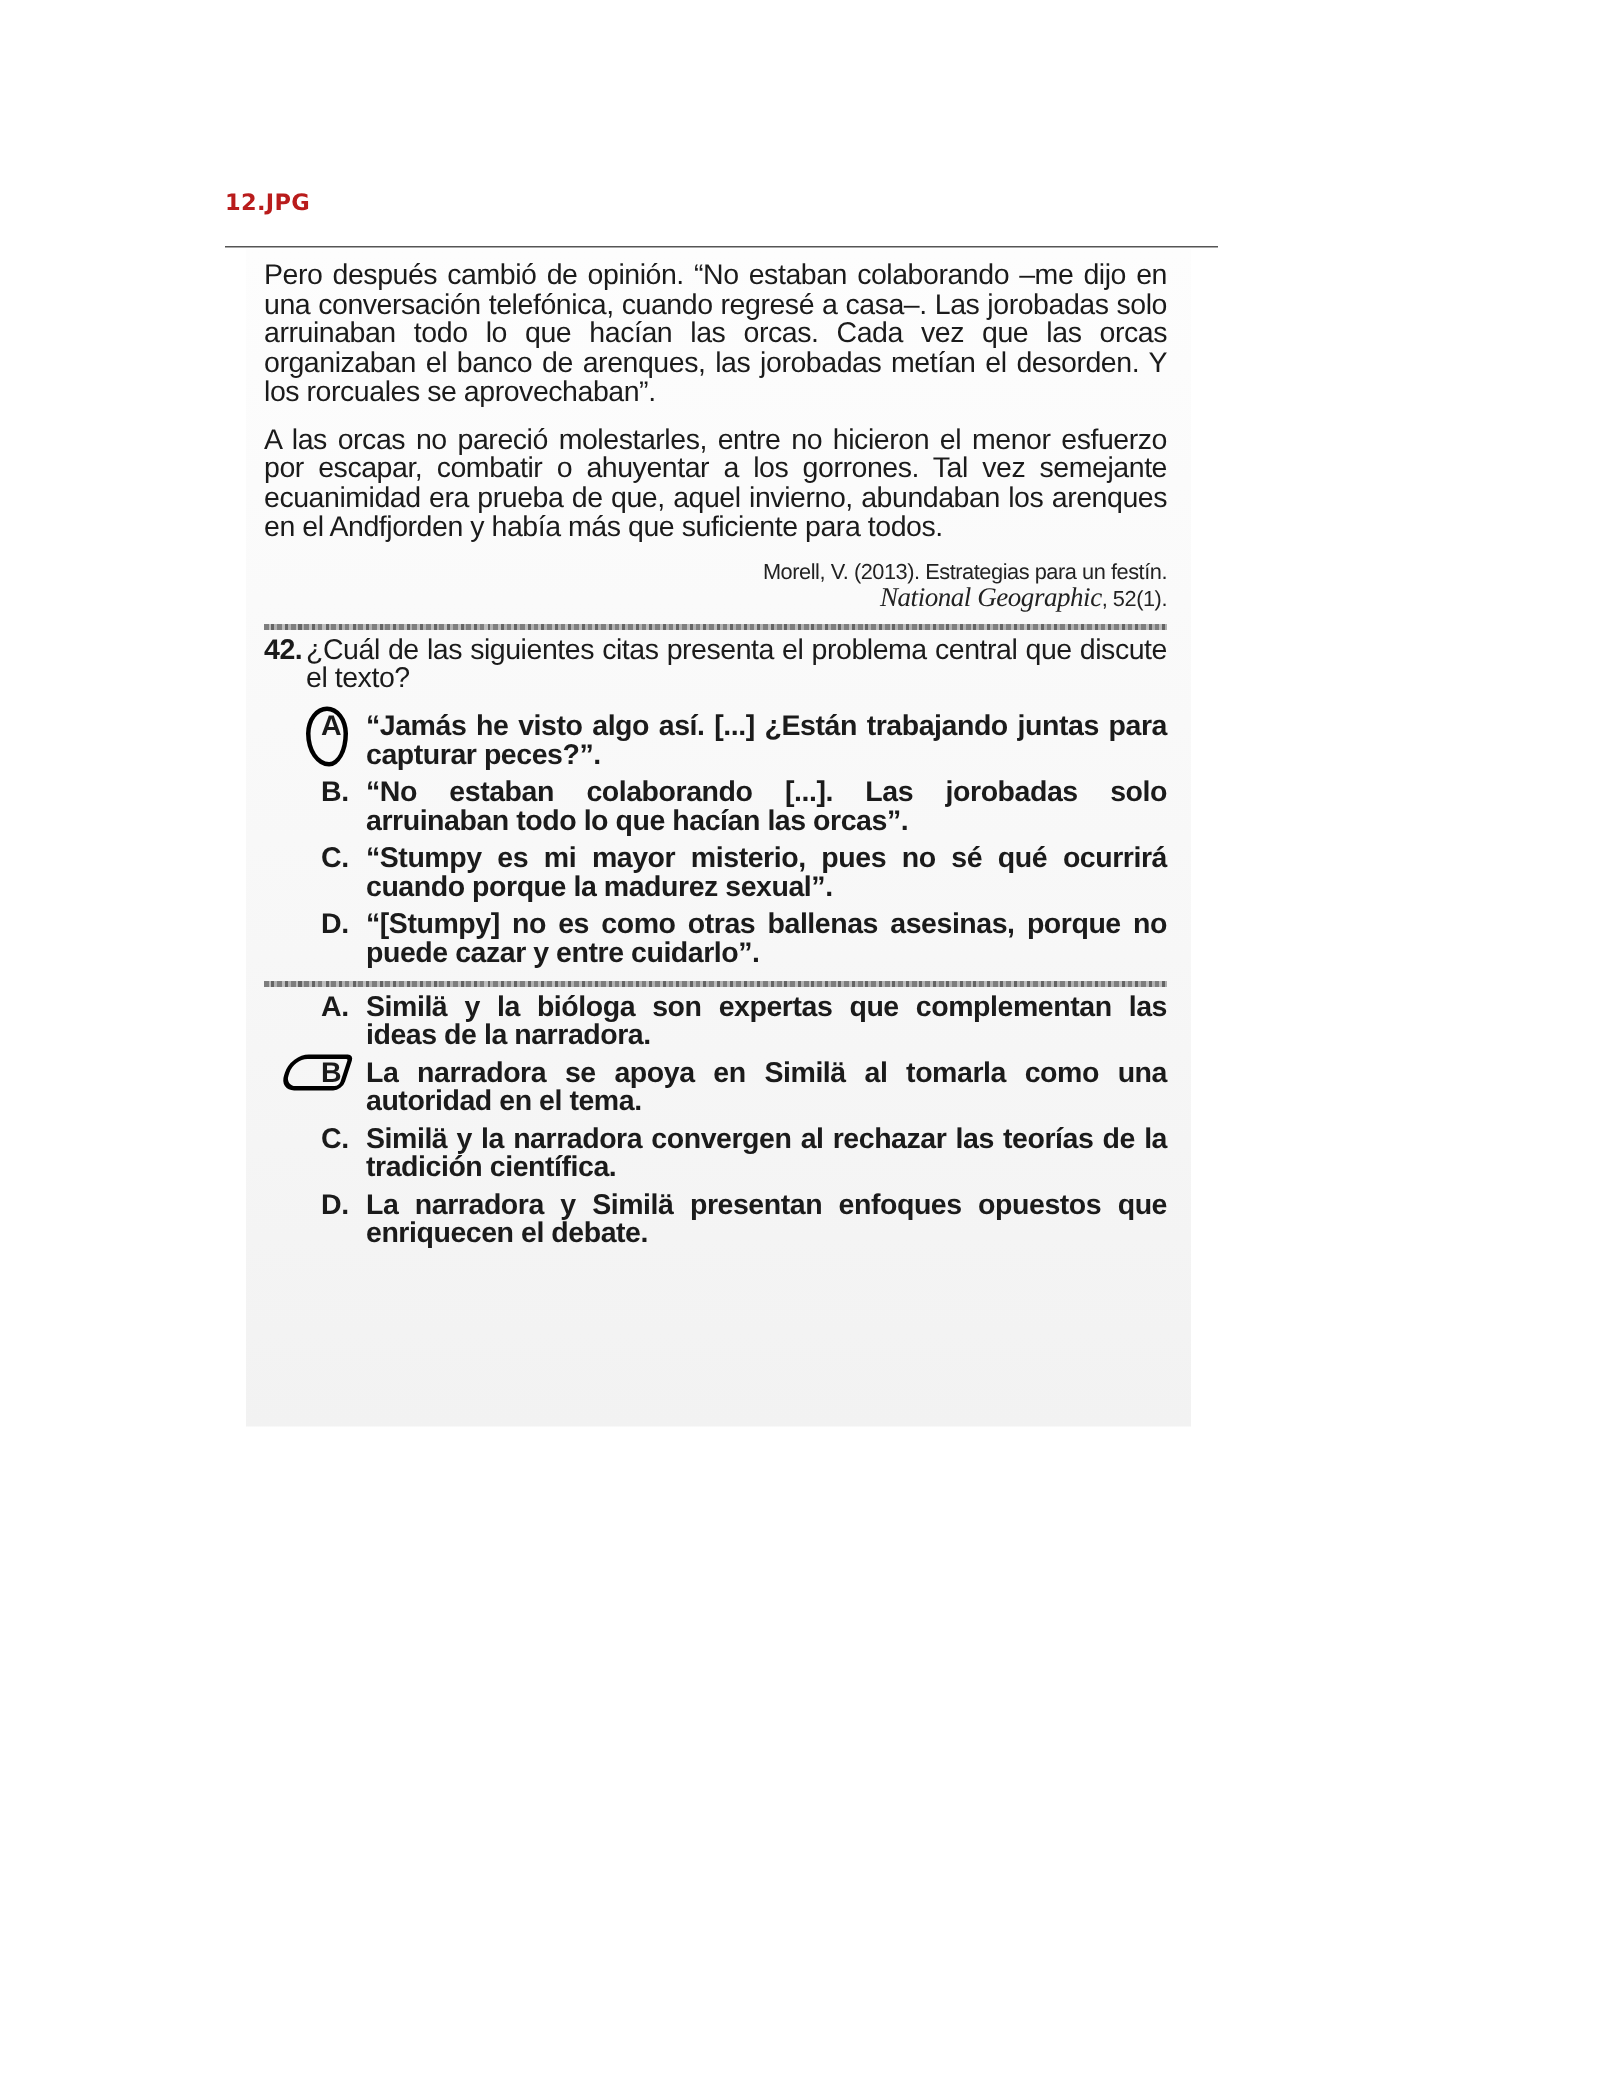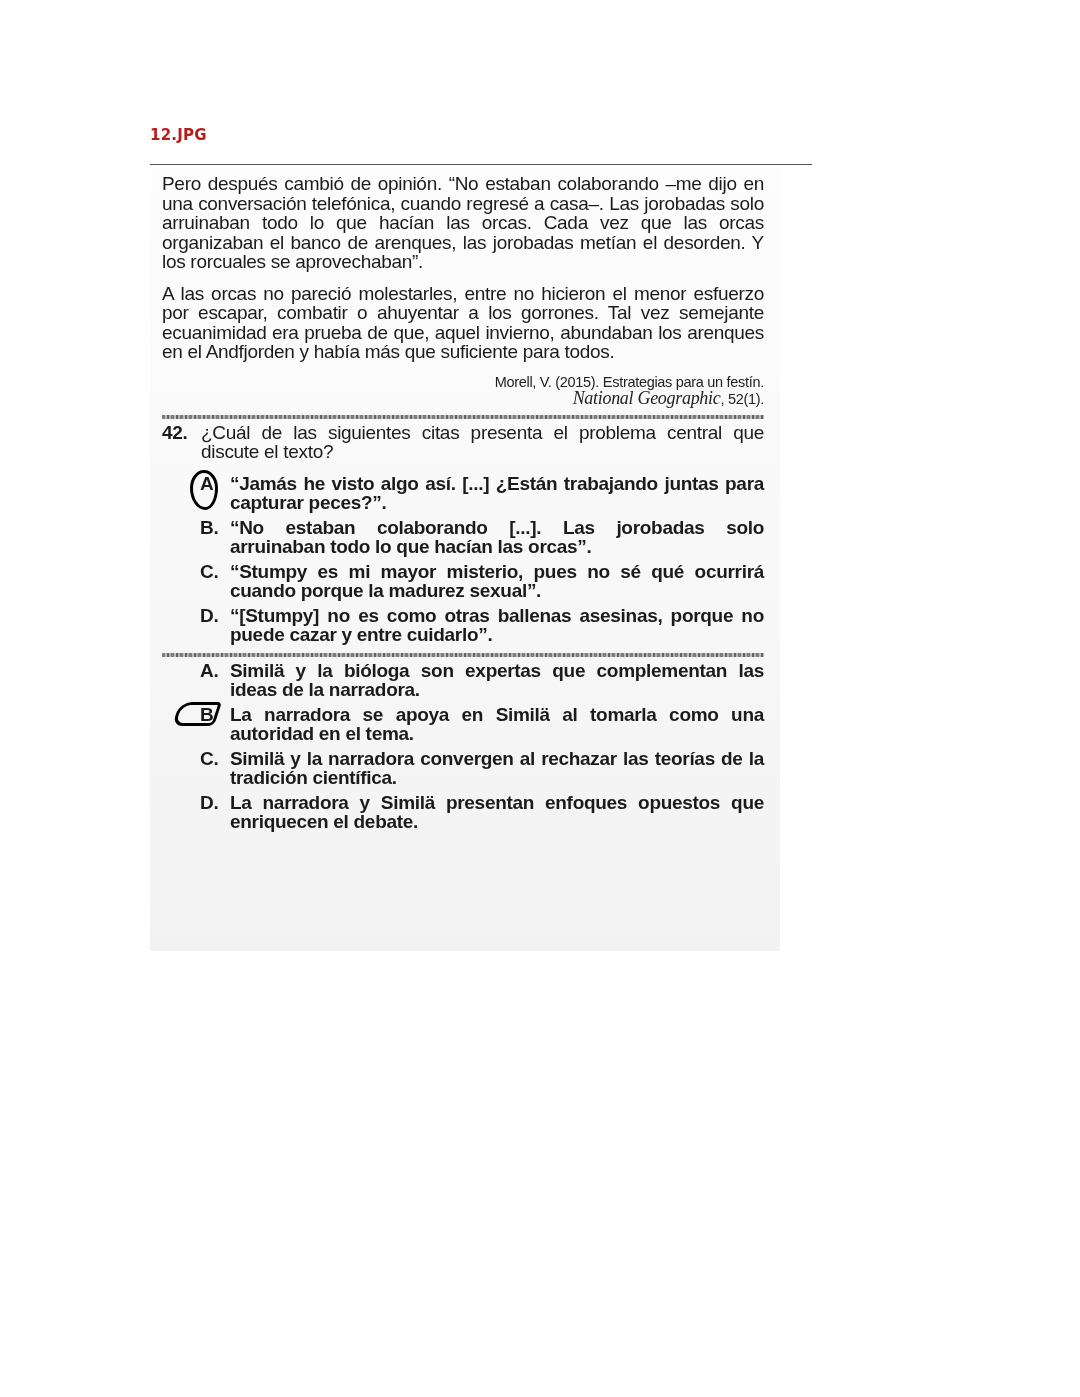--- a/index.html
+++ b/index.html
@@ -28,21 +28,21 @@
     .header-rule {
       position: absolute;
       left: 150px;
       top: 164px;
       width: 662px;
       height: 1px;
       background: #555;
     }
     .scan {
       position: absolute;
-      left: 150px;
+      left: 164px;
       top: 166px;
       width: 630px;
       height: 785px;
       background: linear-gradient(180deg, #fdfdfd 0%, #f7f7f7 60%, #f2f2f2 100%);
     }
     .scan-inner {
       position: absolute;
       left: 12px;
       top: 8px;
       width: 602px;
@@ -79,21 +79,20 @@
       margin-bottom: 12px;
     }
     .q-num {
       font-weight: bold;
       width: 28px;
       flex-shrink: 0;
     }
     .q-text {
       flex: 1;
       text-align: justify;
-      margin-left: 11px;
     }
     .options {
       margin-left: 38px;
     }
     .option {
       display: flex;
       margin-bottom: 5px;
       position: relative;
     }
     .opt-letter {
@@ -141,21 +140,21 @@
 <div class="file-title">12.JPG</div>
 <div class="header-rule"></div>
 
 <div class="scan">
   <div class="scan-inner">
 
     <p class="para">Pero después cambió de opinión. “No estaban colaborando –me dijo en una conversación telefónica, cuando regresé a casa–. Las jorobadas solo arruinaban todo lo que hacían las orcas. Cada vez que las orcas organizaban el banco de arenques, las jorobadas metían el desorden. Y los rorcuales se aprovechaban”.</p>
     <p class="para">A las orcas no pareció molestarles, entre no hicieron el menor esfuerzo por escapar, combatir o ahuyentar a los gorrones. Tal vez semejante ecuanimidad era prueba de que, aquel invierno, abundaban los arenques en el Andfjorden y había más que suficiente para todos.</p>
 
     <div class="citation">
-      <div>Morell, V. (2015). Estrategias para un festín.</div>
+      <div>Morell, V. (2013). Estrategias para un festín.</div>
       <div>
         <span class="journal">National Geographic</span><span>, 52(1).</span>
       </div>
     </div>
 
     <div class="dashed-sep"></div>
 
     <div class="question">
       <span class="q-num">42.</span>
       <span class="q-text">¿Cuál de las siguientes citas presenta el problema central que discute el texto?</span>

